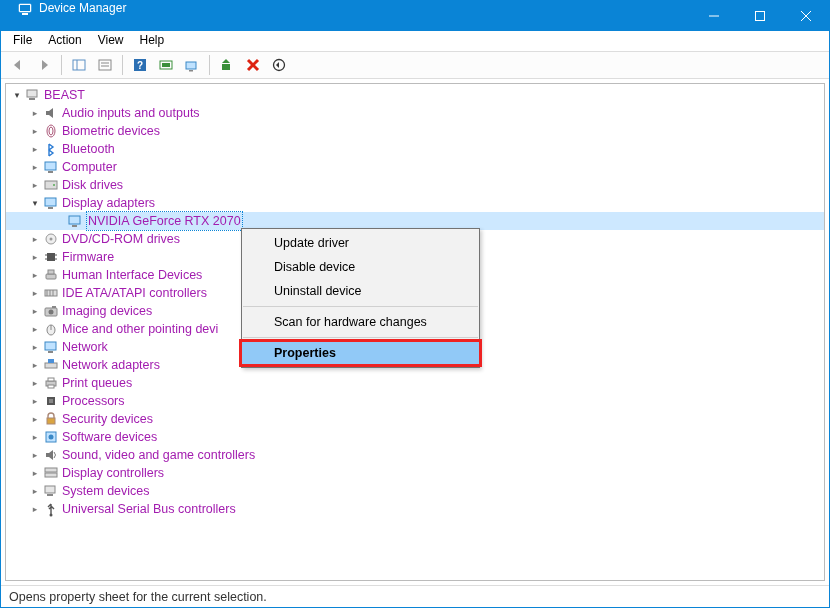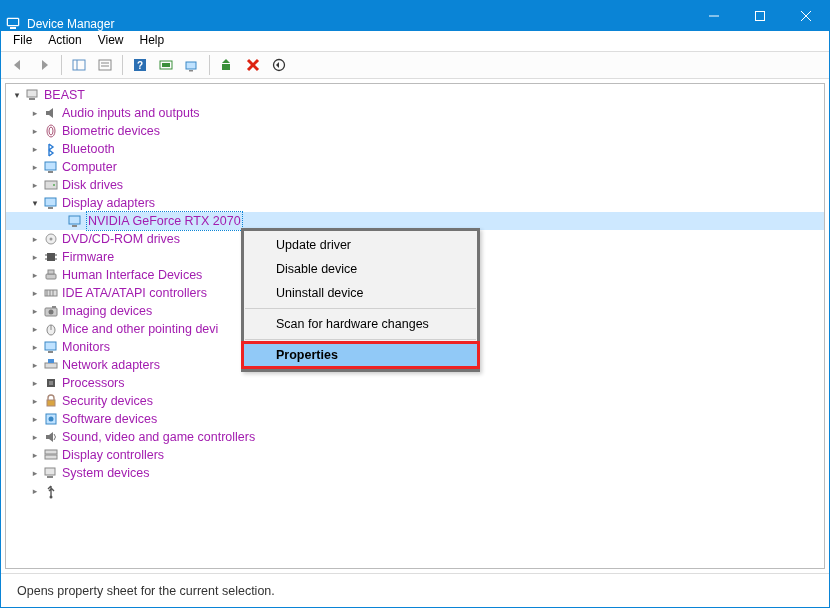--- a/index.html
+++ b/index.html
@@ -1,19 +1,19 @@
 <!DOCTYPE html>
 <html><head>
 <meta charset="utf-8">
 <style>
   * { box-sizing: border-box; margin: 0; padding: 0; }
   html, body { width: 830px; height: 608px; font-family: "Segoe UI", Tahoma, sans-serif; font-size: 12px; overflow: hidden; background: #fff; }
   .window { display: flex; flex-direction: column; width: 100%; height: 100%; border: 1px solid #0a84d6; }
   
-  .titlebar { display: flex; align-items: flex-end; height: 30px; background: #0a84d6; color: #fff; padding-left: 4px; }
+  .titlebar { display: flex; align-items: flex-start; height: 30px; background: #0a84d6; color: #fff; padding-left: 16px; }
   .titlebar-icon { width: 16px; height: 16px; margin-right: 6px; display: inline-flex; align-items: center; justify-content: center; }
   .titlebar-title { font-size: 12px; flex: 0 0 auto; }
   .titlebar-spacer { flex: 1; }
   .titlebar-btn { width: 46px; height: 30px; display: inline-flex; align-items: center; justify-content: center; color: #fff; }
   .titlebar-btn svg { stroke: #fff; }
   
   .menubar { display: flex; align-items: flex-start; height: 20px; padding: 0 4px; background: #fff; }
   .menubar-item { padding: 2px 8px; }
   
   .toolbar { display: flex; align-items: center; height: 28px; padding: 0 4px; border-top: 1px solid #ddd; border-bottom: 1px solid #ddd; background: #fcfcfc; }
@@ -28,27 +28,27 @@
   .chev.down::before { content: "▾"; color: #444; }
   .chev.right::before { content: "▸"; }
   .chev.none::before { content: ""; }
   .dev-icon { width: 16px; height: 16px; margin: 0 3px 0 1px; display: inline-flex; align-items: center; justify-content: center; }
   .indent0 { padding-left: 4px; }
   .indent1 { padding-left: 22px; }
   .indent2 { padding-left: 46px; }
   .selected { background: #cde8ff; }
   .selected-label { border: 1px dotted #0a84d6; padding: 0 1px; }
   
-  .context-menu { position: absolute; left: 235px; top: 144px; width: 239px; background: #f2f2f2; border: 3px solid #737373; box-shadow: 2px 2px 4px rgba(0,0,0,0.2); padding: 2px 0; }
+  .context-menu { position: absolute; left: 235px; top: 144px; width: 239px; background: #f2f2f2; border: 1px solid #737373; box-shadow: 2px 2px 4px rgba(0,0,0,0.2); padding: 2px 0; }
   .cm-item { height: 24px; display: flex; align-items: center; padding-left: 32px; font-size: 12.5px; }
   .cm-sep { height: 1px; background: #d0d0d0; margin: 3px 1px; }
   .cm-highlight { background: #91c9f7; font-weight: 700; }
   .cm-highlight-border { position: absolute; left: -3px; right: -3px; border: 3px solid #e22; pointer-events: none; }
   
-  .statusbar { height: 34px; border-top: 1px solid #ddd; display: flex; align-items: center; padding: 0 16px; font-size: 12.5px; color: #333; }
+  .statusbar { height: 22px; border-top: 1px solid #ddd; display: flex; align-items: center; padding: 0 8px; font-size: 12.5px; color: #333; }
 </style>
 </head>
 <body>
 
 <div class="window">
 
   <div class="titlebar">
     <span class="titlebar-icon">
       <svg width="14" height="14" viewBox="0 0 14 14">
           <rect x="1" y="2" width="12" height="8" rx="1" fill="#fff" stroke="#fff" stroke-width="0.5"></rect>
@@ -296,36 +296,47 @@
     <span>Mice and other pointing devi</span>
           </div>
           <div class="tree-row indent1">
     <span class="chev right"></span>
     <span class="dev-icon">
               <svg width="16" height="16">
                 <rect x="2" y="3" width="11" height="8" fill="#bfe2ff" stroke="#3a88c6"></rect>
                 <rect x="5" y="12" width="5" height="2" fill="#888"></rect>
               </svg>
             </span>
-    <span>Monitors</span>
+    <span>Network</span>
           </div>
           <div class="tree-row indent1">
     <span class="chev right"></span>
     <span class="dev-icon">
               <svg width="16" height="16">
                 <rect x="2" y="6" width="12" height="5" fill="#ddd" stroke="#888"></rect>
                 <rect x="5" y="2" width="6" height="4" fill="#4a90d9"></rect>
               </svg>
             </span>
     <span>Network adapters</span>
           </div>
           <div class="tree-row indent1">
     <span class="chev right"></span>
     <span class="dev-icon">
               <svg width="16" height="16">
+                <rect x="3" y="6" width="10" height="5" fill="#ccc" stroke="#888"></rect>
+                <rect x="5" y="3" width="6" height="3" fill="#fff" stroke="#888"></rect>
+                <rect x="5" y="10" width="6" height="3" fill="#fff" stroke="#888"></rect>
+              </svg>
+            </span>
+    <span>Print queues</span>
+          </div>
+          <div class="tree-row indent1">
+    <span class="chev right"></span>
+    <span class="dev-icon">
+              <svg width="16" height="16">
                 <rect x="4" y="4" width="8" height="8" fill="#555"></rect>
                 <rect x="6" y="6" width="4" height="4" fill="#888"></rect>
               </svg>
             </span>
     <span>Processors</span>
           </div>
           <div class="tree-row indent1">
     <span class="chev right"></span>
     <span class="dev-icon">
               <svg width="16" height="16">
@@ -376,20 +387,21 @@
     <span>System devices</span>
           </div>
           <div class="tree-row indent1">
     <span class="chev right"></span>
     <span class="dev-icon">
               <svg width="16" height="16">
                 <path d="M8 14 V3 M8 3 L5 6 M8 5 L11 8 M8 6 L6 8" fill="none" stroke="#555" stroke-width="1.4"></path>
                 <circle cx="8" cy="14" r="1.5" fill="#555"></circle>
               </svg>
             </span>
+    <span>Universal Serial Bus controllers</span>
           </div>
         </div>
 
       <div class="context-menu">
         <div class="cm-item">Update driver</div>
         <div class="cm-item">Disable device</div>
         <div class="cm-item">Uninstall device</div>
         <div class="cm-sep"></div>
         <div class="cm-item">Scan for hardware changes</div>
         <div class="cm-sep"></div>

